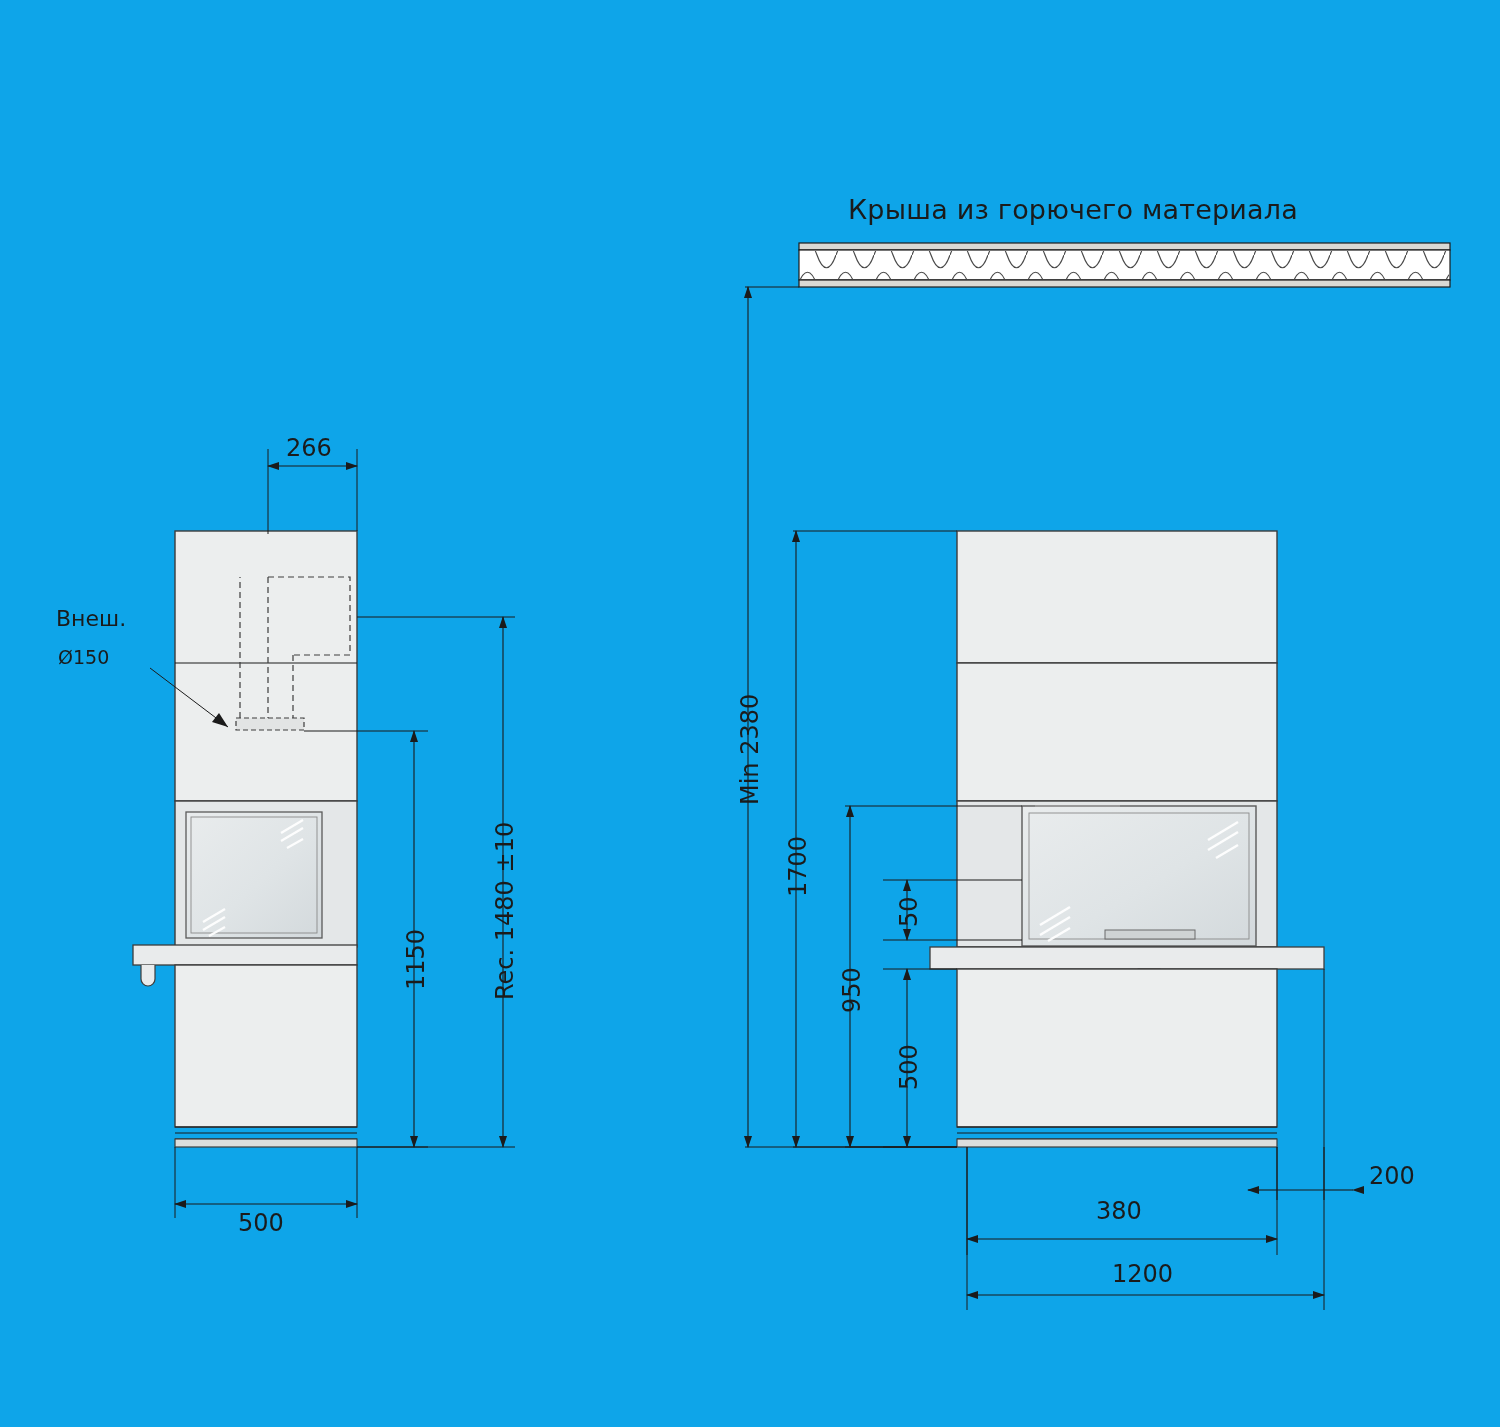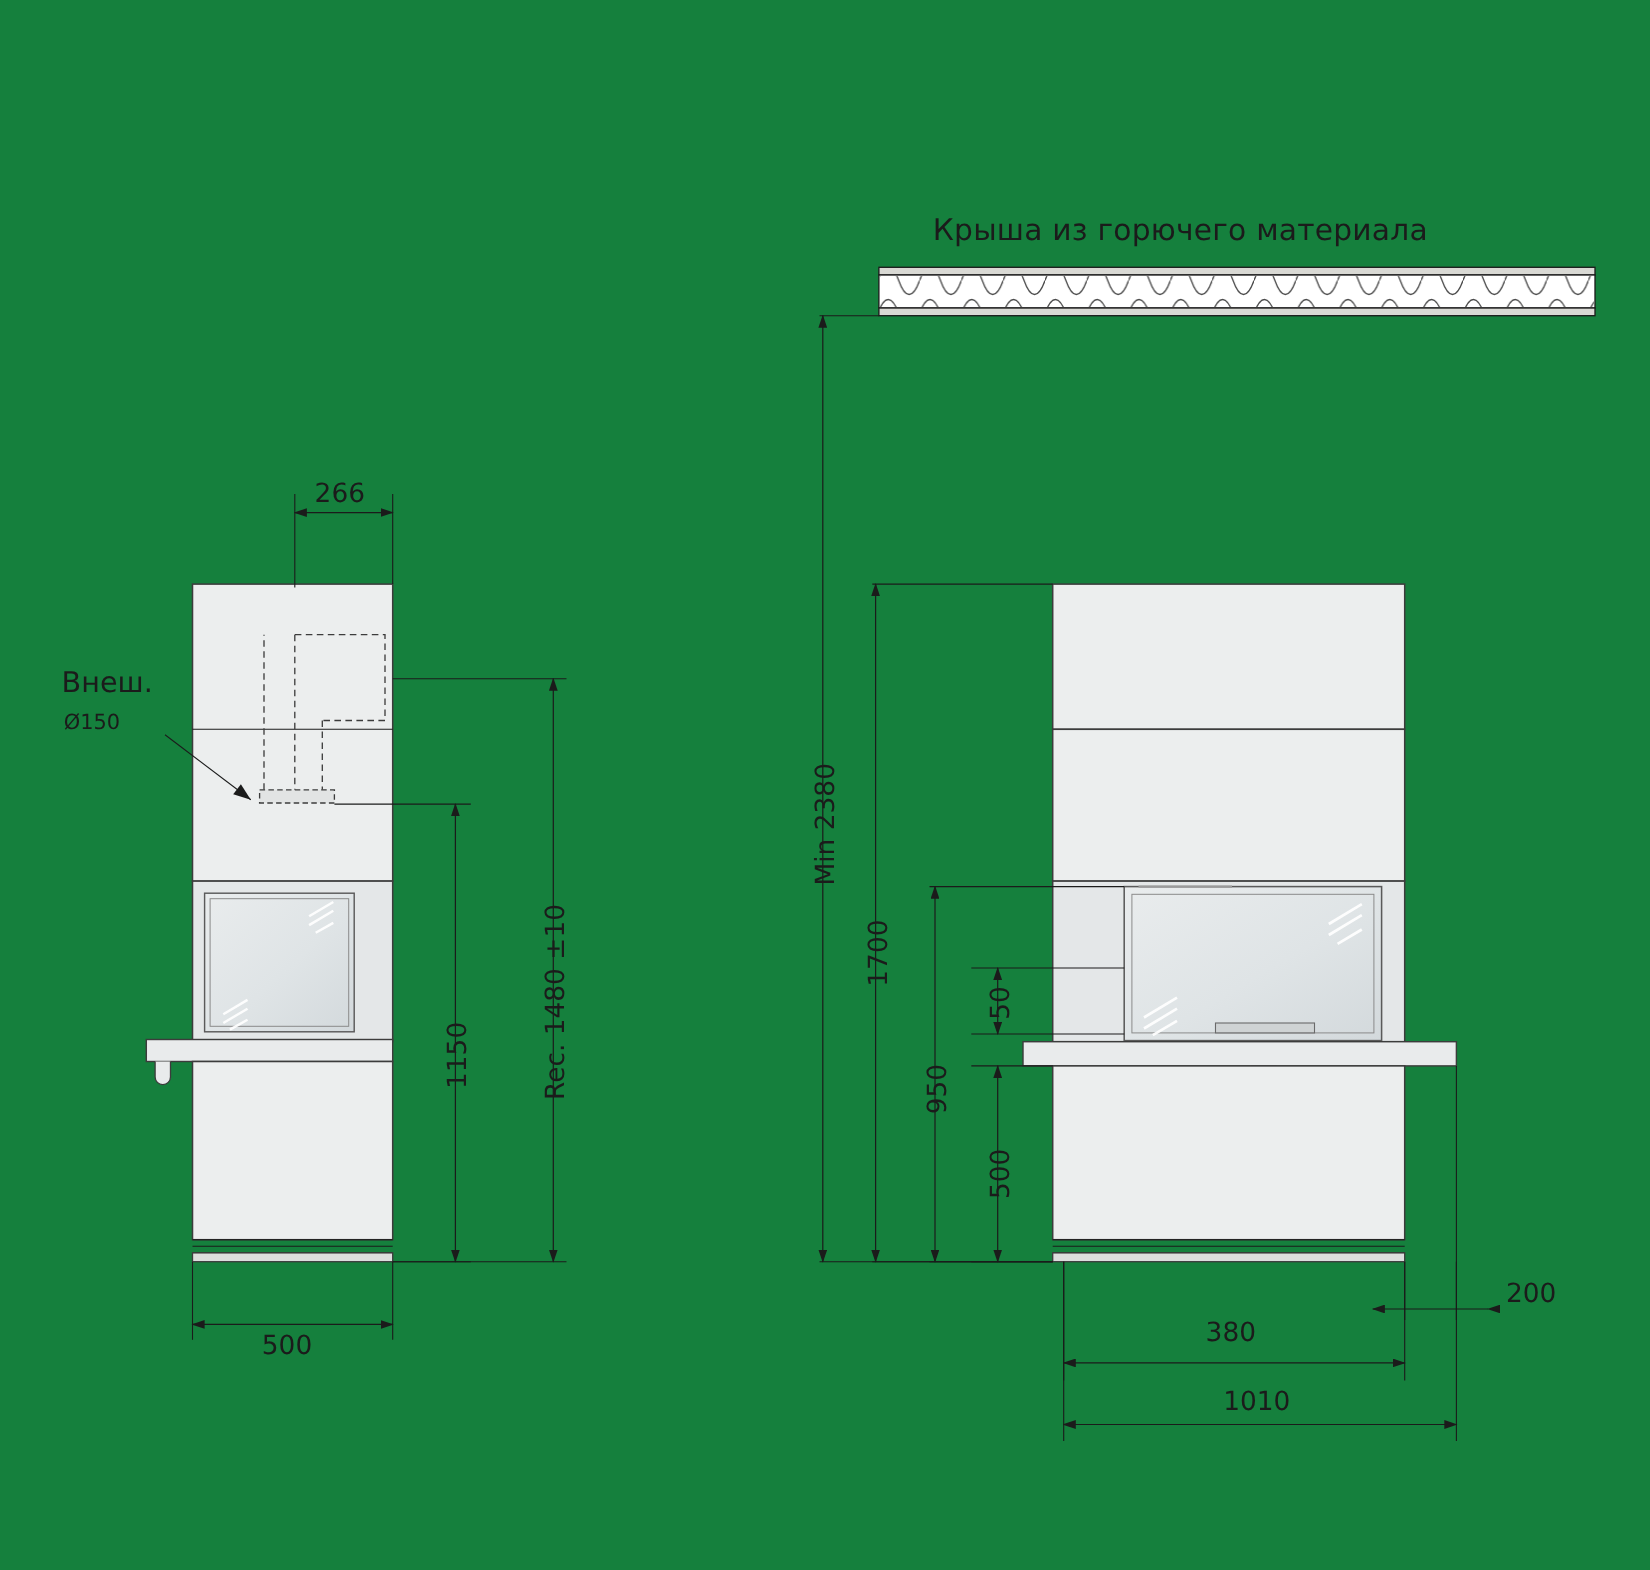--- a/index.html
+++ b/index.html
@@ -7,21 +7,21 @@
     padding: 0;
     background: #ffffff;
   }
   body {
     font-family: "DejaVu Sans", "Liberation Sans", sans-serif;
   }
   #sheet {
     position: relative;
     width: 1500px;
     height: 1427px;
-    background: #15803d;
+    background: #0ea5e9;
     overflow: hidden;
   }
   .lbl {
     position: absolute;
     font-family: "DejaVu Sans", "Liberation Sans", sans-serif;
     color: #1b1b1b;
     white-space: nowrap;
     line-height: 1;
   }
   .lbl.vert {
@@ -193,21 +193,21 @@
       <line x1="1277" y1="1147" x2="1277" y2="1200" class="thin"></line>
       <line x1="1324" y1="1147" x2="1324" y2="1200" class="thin"></line>
       <line x1="1248" y1="1190" x2="1277" y2="1190" class="dim" marker-start="url(#arrB)"></line>
       <line x1="1324" y1="1190" x2="1353" y2="1190" class="dim" marker-end="url(#arrB)"></line>
       <line x1="1277" y1="1190" x2="1324" y2="1190" class="dim"></line>
     </g>
   </svg>
 
   <div class="lbl" style="left:848px; top:196px; font-size:27px; letter-spacing:0.2px;">Крыша из горючего материала</div>
 
-  <div class="lbl" style="left:56px; top:608px; font-size:26px;">Внеш.</div>
+  <div class="lbl" style="left:56px; top:608px; font-size:22px;">Внеш.</div>
   <div class="lbl" style="left:58px; top:648px; font-size:19px;">Ø150</div>
 
   <div class="lbl" style="left:286px; top:436px; font-size:24px;">266</div>
 
   <div class="lbl vert" style="left:404px; top:990px; font-size:24px;">1150</div>
 
   <div class="lbl vert" style="left:493px; top:1000px; font-size:24px;">Rec. 1480 ±10</div>
 
   <div class="lbl" style="left:238px; top:1211px; font-size:24px;">500</div>
 
@@ -216,17 +216,17 @@
   <div class="lbl vert" style="left:786px; top:897px; font-size:24px;">1700</div>
 
   <div class="lbl vert" style="left:840px; top:1013px; font-size:24px;">950</div>
 
   <div class="lbl vert" style="left:897px; top:927px; font-size:24px;">50</div>
 
   <div class="lbl vert" style="left:897px; top:1090px; font-size:24px;">500</div>
 
   <div class="lbl" style="left:1096px; top:1199px; font-size:24px;">380</div>
 
-  <div class="lbl" style="left:1112px; top:1262px; font-size:24px;">1010</div>
+  <div class="lbl" style="left:1112px; top:1262px; font-size:24px;">1200</div>
 
   <div class="lbl" style="left:1369px; top:1164px; font-size:24px;">200</div>
 
 </div>
 
 </body></html>

